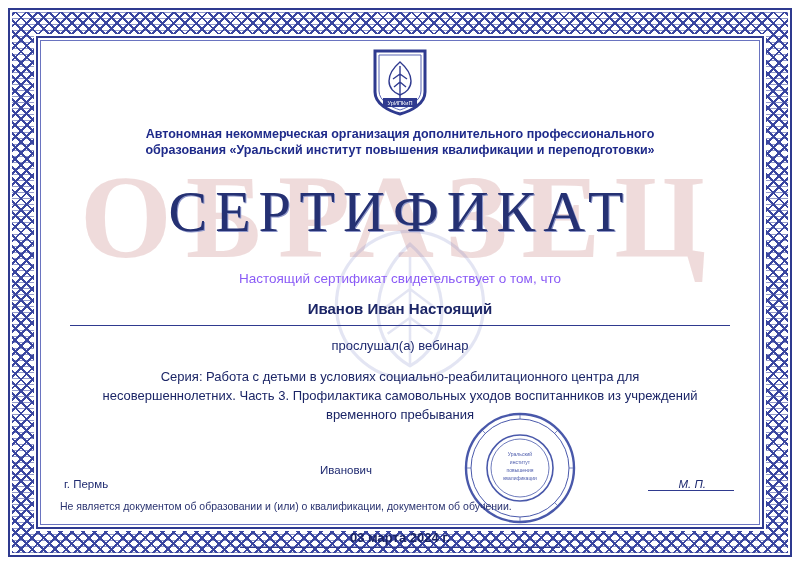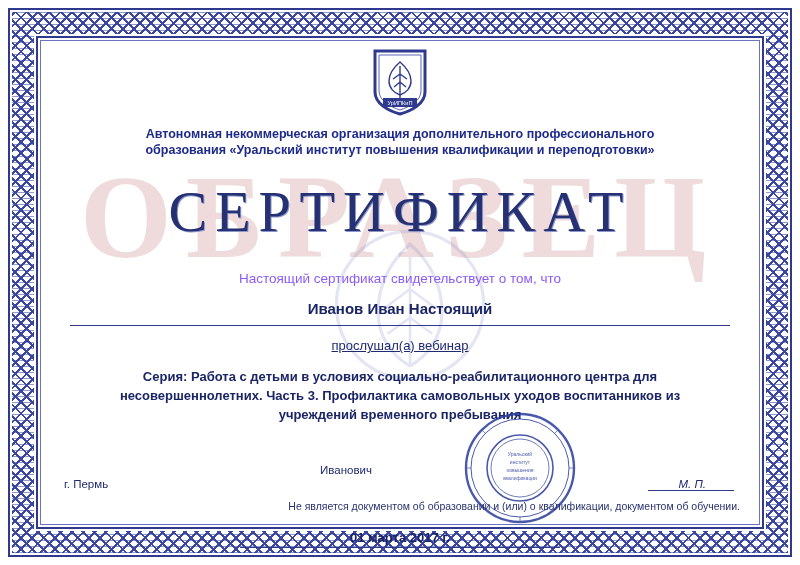--- a/index.html
+++ b/index.html
@@ -141,26 +141,25 @@
     position: absolute;
     left: 10px;
     right: 10px;
     bottom: 0;
     border-bottom: 1px solid #2f3a8f;
   }
   .listened {
     margin-top: 12px;
     font-size: 13px;
     color: #1f2a70;
-    text-decoration: underline;
   }
   .course {
     margin-top: 14px;
     font-size: 13px;
-    font-weight: bold;
+    font-weight: normal;
     line-height: 19px;
     color: #1b2566;
     width: 600px;
     margin-left: auto;
     margin-right: auto;
   }
 
   
   .sign-block {
     position: absolute;
@@ -208,21 +207,21 @@
     width: 120px;
     height: 120px;
     opacity: .85;
     pointer-events: none;
   }
   .disclaimer {
     position: absolute;
     left: 60px;
     top: 500px;
     width: 680px;
-    text-align: right;
+    text-align: left;
     font-size: 10.5px;
     color: #2a3370;
   }
   .date-row {
     position: absolute;
     left: 240px;
     top: 530px;
     width: 320px;
     text-align: center;
   }
@@ -305,17 +304,17 @@
     <div class="director">
       <div>Иванович</div>
     </div>
     <div class="mp">М. П.</div>
     <div class="mp-line"></div>
   </div>
 
   <div class="disclaimer">Не является документом об образовании и (или) о квалификации, документом об обучении.</div>
 
   <div class="date-row">
-    <div class="date">01 марта 2017 г.</div>
+    <div class="date">03 марта 2024 г.</div>
     <div class="date-line"></div>
   </div>
 
 </div>
 
 </body></html>

